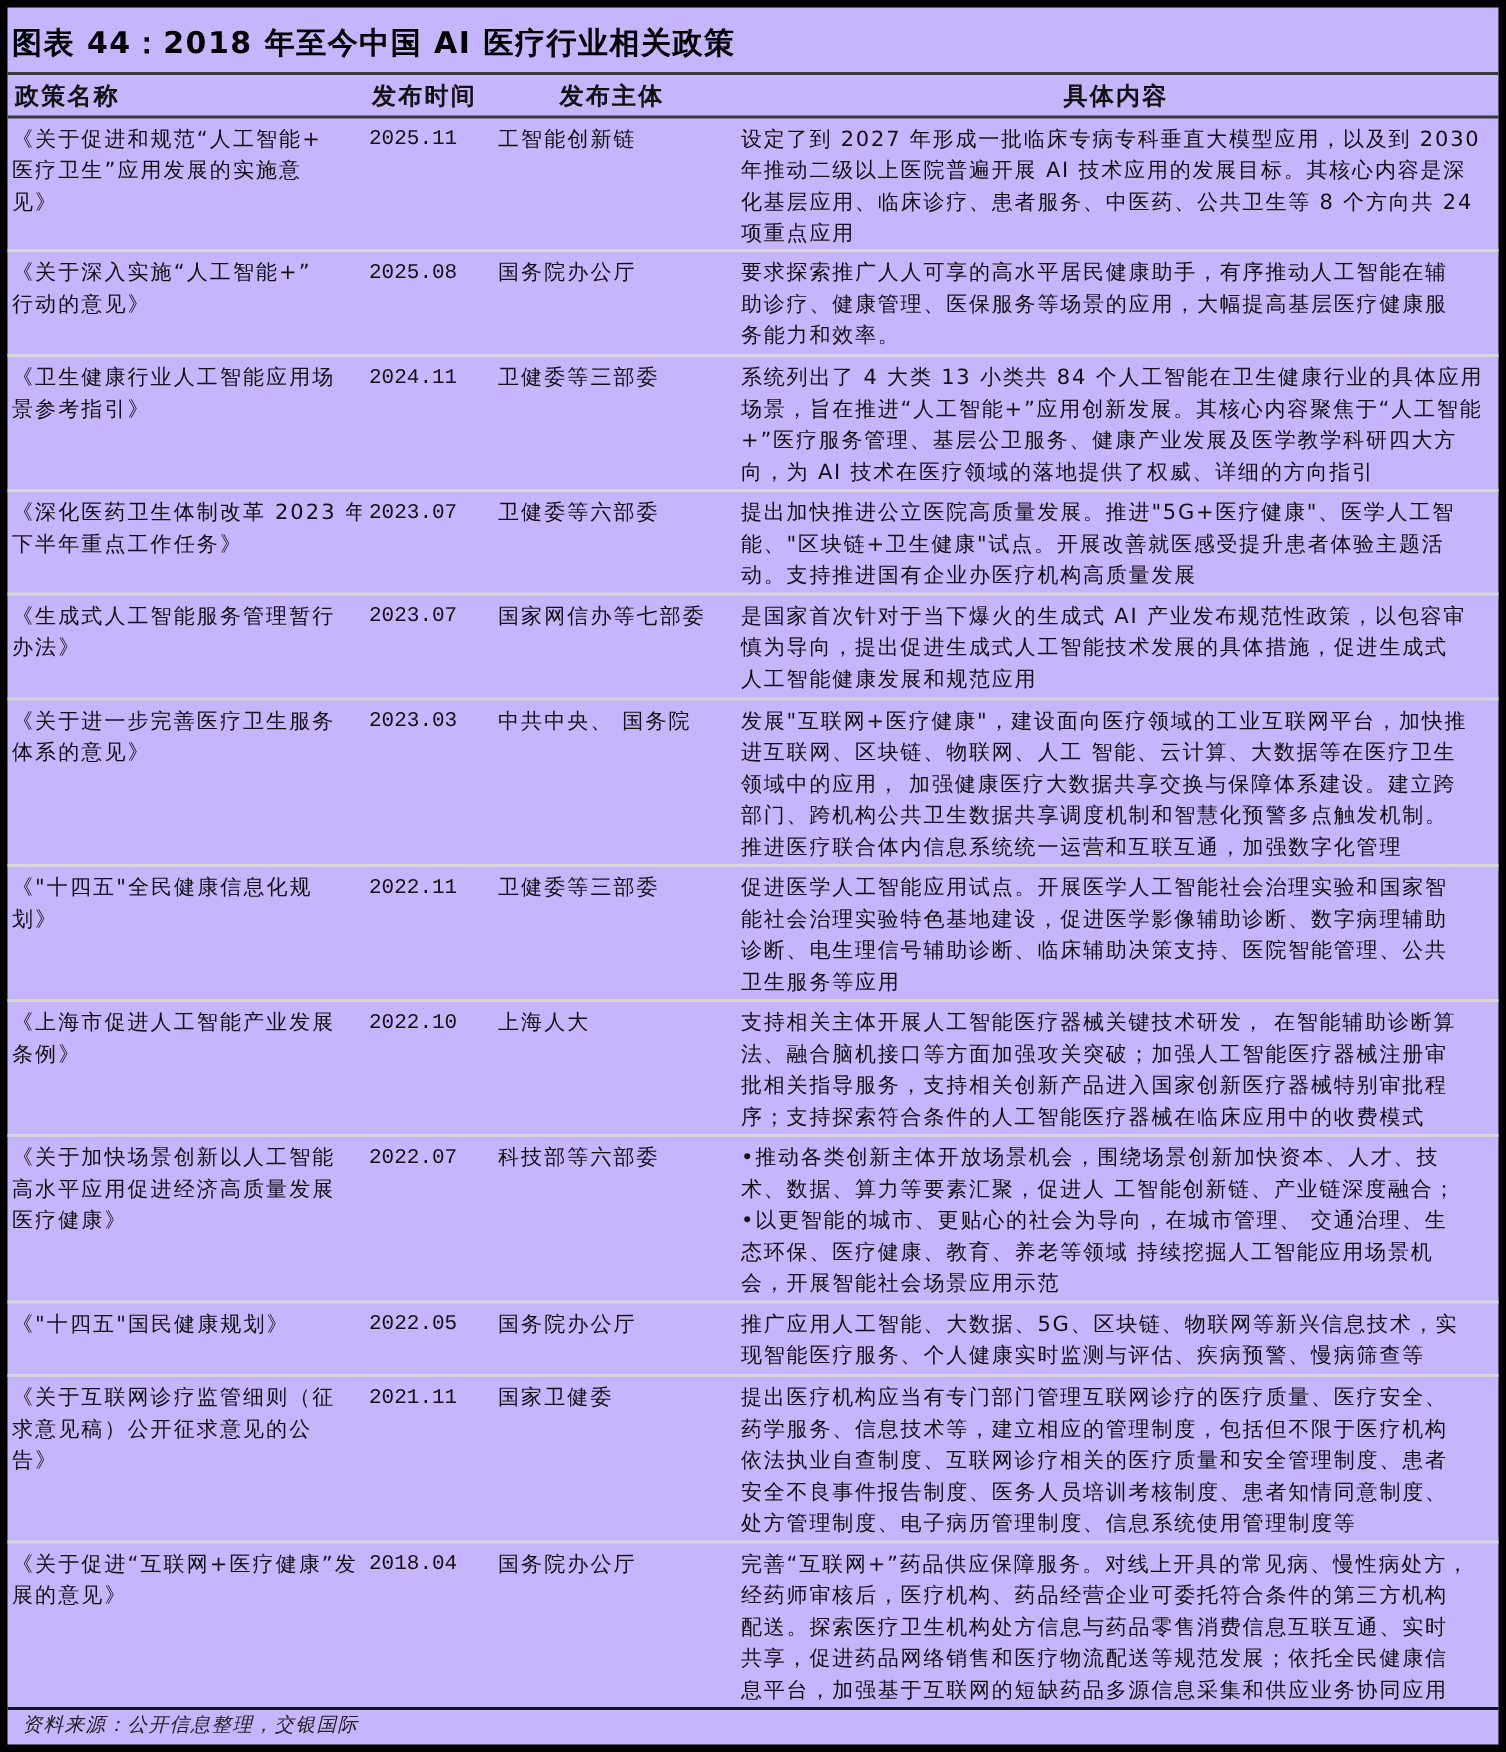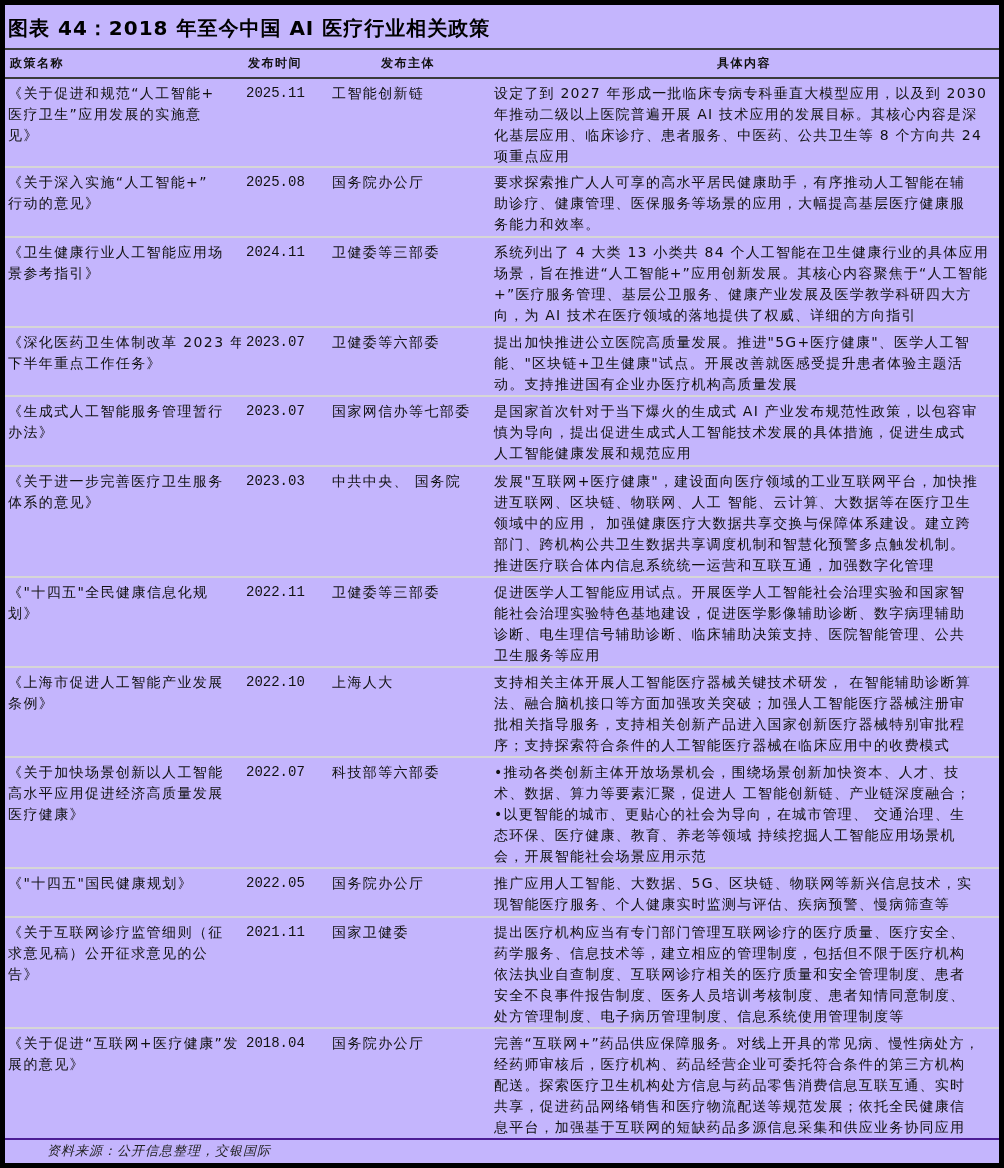--- a/index.html
+++ b/index.html
@@ -14,39 +14,39 @@
       width: 994px; height: 1158px; background: #c4b5fd;
     }
     .title {
       height: 43px; line-height: 46px; padding-left: 3px;
       font-size: 20px; font-weight: bold; letter-spacing: 1px;
       white-space: nowrap; color: #000;
     }
     .grid { display: grid; grid-template-columns: 236px 86px 162px 510px; }
     .header {
       height: 27px; border-top: 2px solid #3a3a3a; border-bottom: 2px solid #3a3a3a;
-      font-size: 12px; font-weight: bold; letter-spacing: 1.5px; line-height: 27px;
+      font-size: 16px; font-weight: bold; letter-spacing: 1.5px; line-height: 27px;
     }
     .header .c1 { padding-left: 5px; }
     .header .c2 { padding-left: 7px; }
     .header .c3 { text-align: center; }
     .header .c4 { text-align: center; }
     .row {
       box-sizing: border-box; border-bottom: 2px solid #d6d6d6;
       font-size: 14px; line-height: 21px; overflow: hidden;
     }
-    .row.last { border-bottom: 2px solid #4c1d95; }
+    .row.last { border-bottom: 2px solid #0f172a; }
     .row > div { padding-top: 4px; overflow: hidden; }
     .cell-name { padding-left: 3px; letter-spacing: 1.4px; white-space: pre; }
     .cell-date { padding-left: 5px; letter-spacing: 0; font-family: Liberation Mono, monospace; font-size: 14px; }
     .cell-issuer { padding-left: 5px; letter-spacing: 1.4px; white-space: nowrap; }
     .cell-content { padding-left: 5px; letter-spacing: 1.2px; white-space: pre; }
     .footer {
-      height: 21px; line-height: 21px; padding-left: 0;
-      font-size: 13px; font-style: italic; letter-spacing: 1px; color: #222; margin-left: 42px;
+      height: 21px; line-height: 21px; padding-left: 10px;
+      font-size: 13px; font-style: italic; letter-spacing: 1px; color: #222;
     }
   </style>
 </head>
 <body>
 
 <div class="panel">
   <div class="title">图表 44：2018 年至今中国 AI 医疗行业相关政策</div>
 
   <div class="grid header">
     <div class="c1">政策名称</div>

